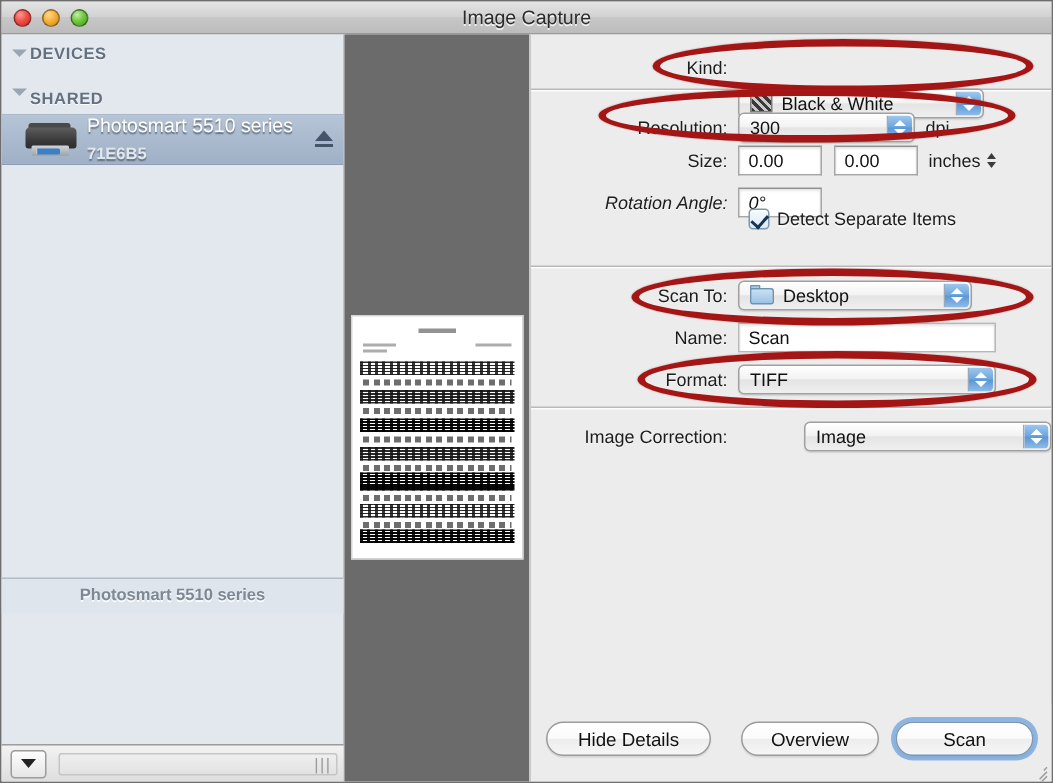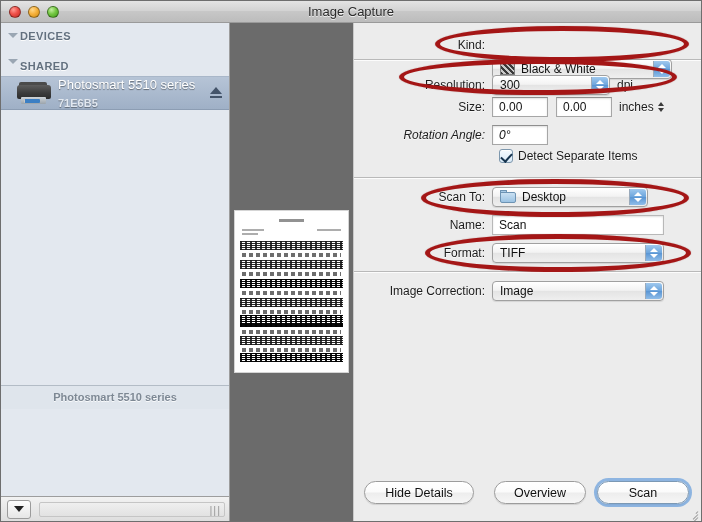--- a/index.html
+++ b/index.html
@@ -417,21 +417,21 @@
 
     <div class="panel">
       <div class="settings">
 
         <div class="divider" style="top:36px;"></div>
         <div class="divider" style="top:154px;"></div>
         <div class="divider" style="top:248px;"></div>
 
         <div class="row" style="top:11px;">
           <span class="lbl">Kind:</span>
-          <span class="popup" style="width:180px;margin-top:48px;">
+          <span class="popup" style="width:164px;margin-top:48px;">
             <span class="mini-thumb"></span>
             <span>Black &amp; White</span>
             <span class="arrows">
                 <b></b>
                 <b class="dn"></b>
               </span>
           </span>
         </div>
 
         <div class="row" style="top:51px;">
@@ -455,21 +455,21 @@
               <b></b>
               <b class="dn"></b>
             </span>
         </div>
 
         <div class="row" style="top:101px;font-style:italic;">
           <span class="lbl">Rotation Angle:</span>
           <span class="field" style="width:56px;">0°</span>
         </div>
 
-        <div class="cbrow" style="top:126px; left:145px;">
+        <div class="cbrow" style="top:116px; left:145px;">
           <span class="cbox"></span>
           <span class="cblabel">Detect Separate Items</span>
         </div>
 
         <div class="row" style="top:163px;">
           <span class="lbl">Scan To:</span>
           <span class="popup" style="width:156px;">
             <span class="folder">
                 <span class="tab"></span>
                 <span class="back"></span>
@@ -491,21 +491,21 @@
           <span class="lbl">Format:</span>
           <span class="popup" style="width:172px;">
             <span>TIFF</span>
             <span class="arrows">
                 <b></b>
                 <b class="dn"></b>
               </span>
           </span>
         </div>
 
-        <div class="row" style="top:257px;">
+        <div class="row" style="top:257px;gap:44px;">
           <span class="lbl">Image Correction:</span>
           <span class="popup" style="width:172px;">
             <span>Image</span>
             <span class="arrows">
                 <b></b>
                 <b class="dn"></b>
               </span>
           </span>
         </div>
 

